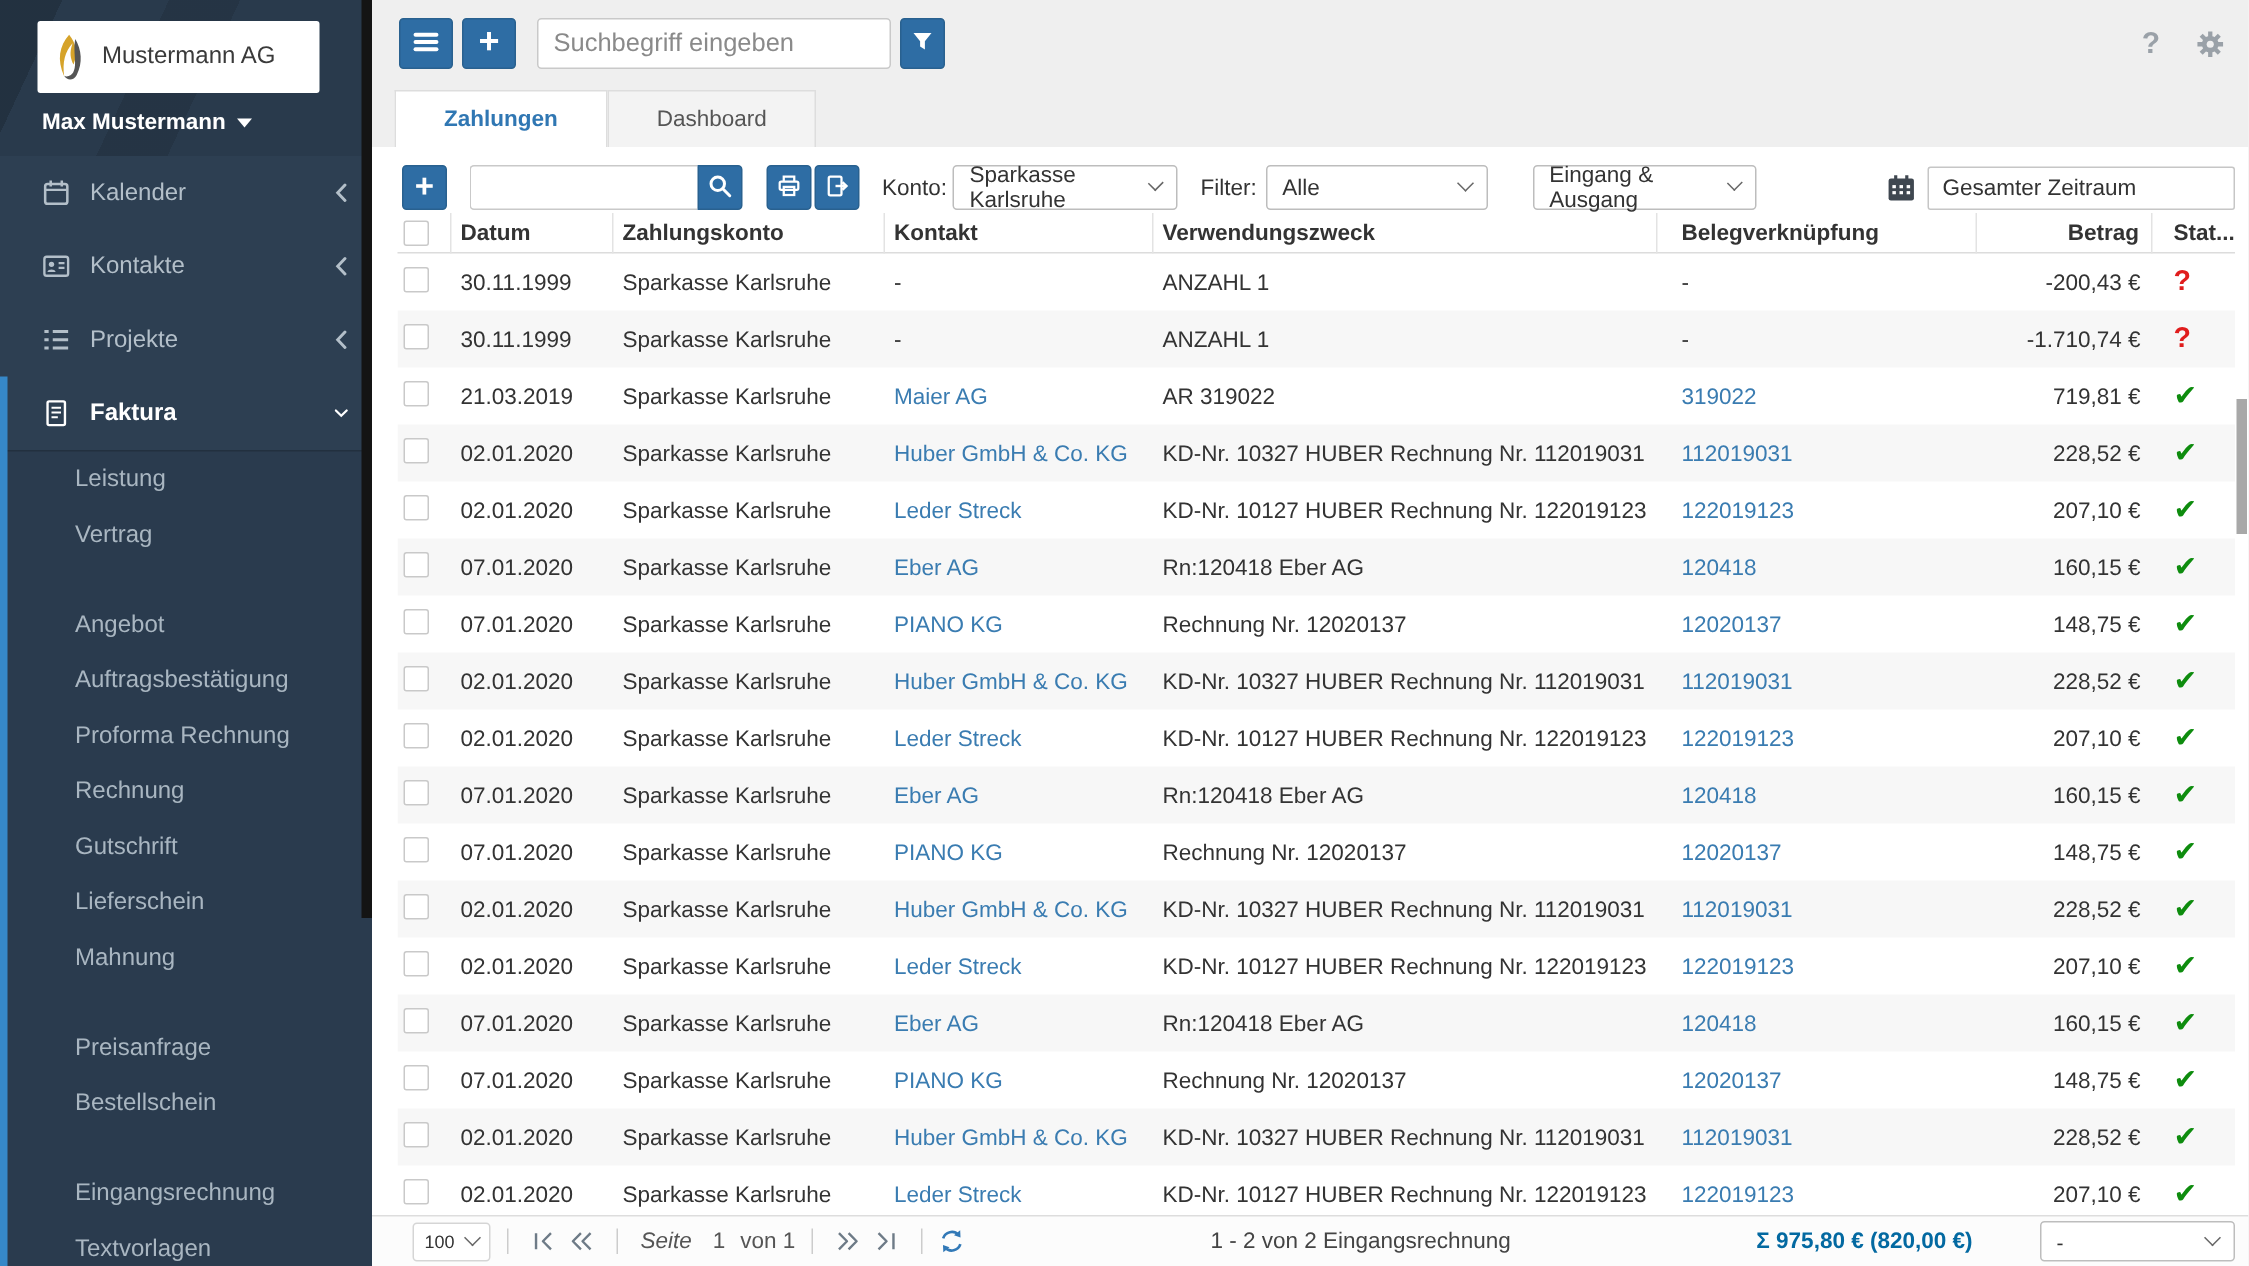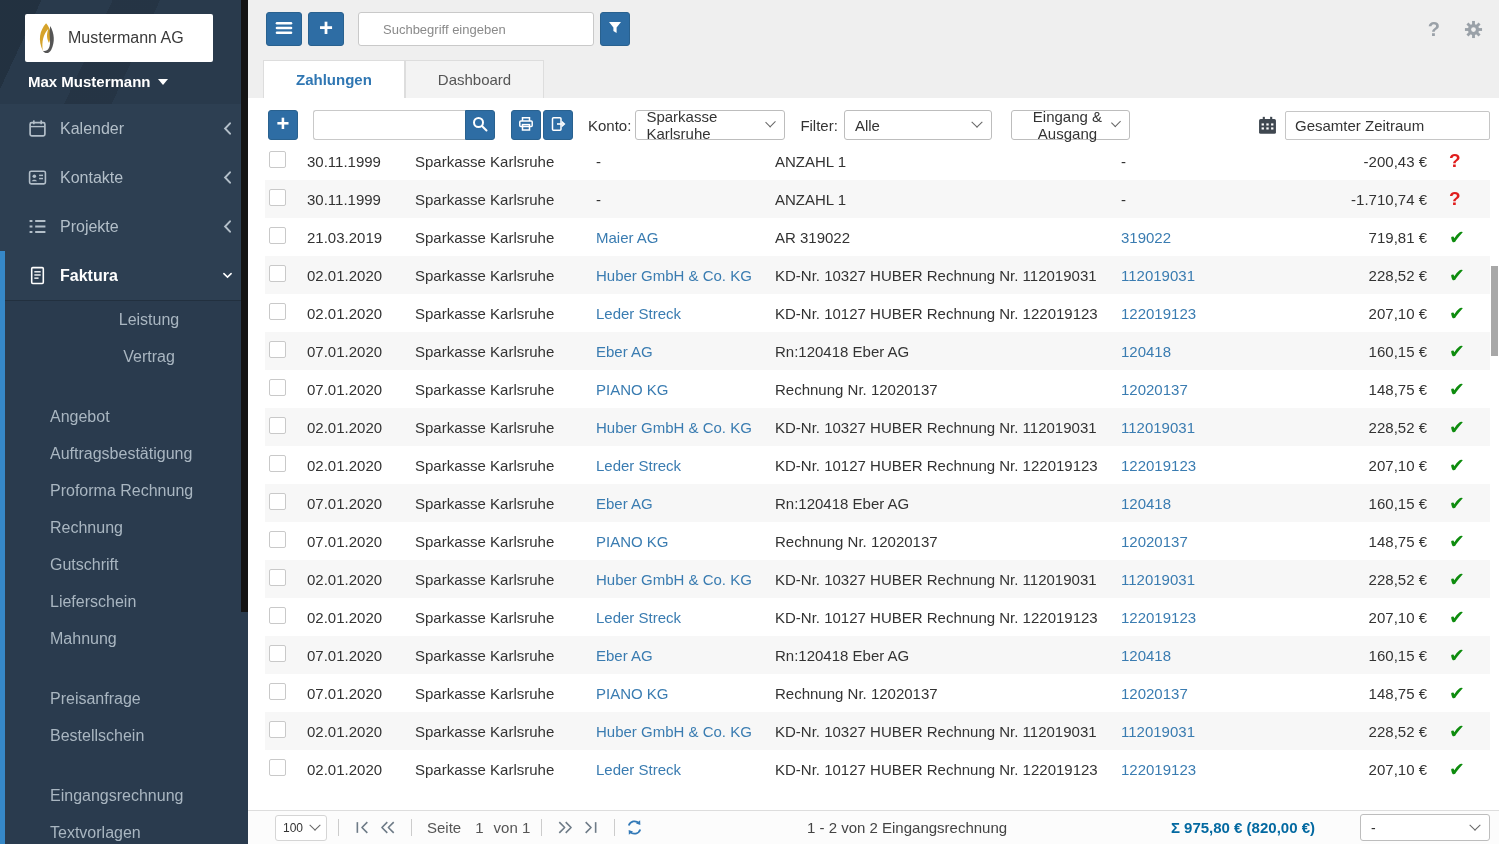--- a/index.html
+++ b/index.html
@@ -22,35 +22,35 @@
   .nav-item { height:49px; display:flex; align-items:center; padding:0 16px 0 28px; color:#b3bfc9; cursor:pointer; }
   .nav-item .ic { width:19px; height:19px; margin-right:13px; display:inline-flex; }
   .nav-item .ic svg { width:100%; height:100%; }
   .nav-label { font-size:16px; flex:1; }
   .chev { width:9px; height:13px; display:inline-flex; }
   .chev svg { width:100%; height:100%; }
   .nav-item.active { color:#fff; font-weight:700; }
 
   .submenu { background:#2a3b4e; border-top:1px solid #22303f; padding:0; }
   .sub-group { margin-top:23px; }
-  .sub-group:first-child { margin-top:0;text-align:center; }
+  .sub-group:first-child { margin-top:0; }
   .sub-item { height:37px; line-height:37px; padding-left:50px; color:#a9b6c1; font-size:16px; cursor:pointer; white-space:nowrap; }
 
   .stripe { position:absolute; left:0; top:251px; bottom:0; width:5px; background:#3688c8; }
   .side-scrollbar { position:absolute; right:0; top:0; width:7px; height:612px; background:#141414; }
 
   
   .main { flex:1; display:flex; flex-direction:column; background:#efefef; min-width:0; }
 
   
   .topbar { height:58px; display:flex; align-items:center; padding:0 16px 0 18px; gap:6px; }
   .btn-blue { background:#2e6da4; border:1px solid #29618f; border-radius:3px; height:34px; display:inline-flex; align-items:center; justify-content:center; color:#fff; cursor:pointer; }
   .btn-sq { width:36px; }
   .topbar .plus { font-size:24px; font-weight:700; line-height:1; padding-bottom:3px; }
-  .search-main { width:236px; height:34px; border:1px solid #c9c9c9; border-radius:3px; padding:0 24px; font-size:13px; color:#333; background:#fff; margin-left:8px; outline:none; font-family:inherit; }
+  .search-main { width:236px; height:34px; border:1px solid #c9c9c9; border-radius:3px; padding:0 10px; font-size:17px; color:#333; background:#fff; margin-left:8px; outline:none; font-family:inherit; }
   .search-main::placeholder { color:#8a8a8a; opacity:1; }
   .btn-filter { width:30px; height:34px; }
   .topbar-spacer { flex:1; }
   .help-q { color:#9aa1a8; font-size:20px; font-weight:700; cursor:pointer; margin-right:18px; }
   .gear { width:19px; height:19px; color:#9aa1a8; cursor:pointer; }
   .gear svg { width:100%; height:100%; }
 
   
   .tabbar { height:40px; display:flex; align-items:flex-end; padding-left:15px; }
   .tab { height:38px; min-width:122px; padding:0 32px; display:flex; align-items:center; justify-content:center; font-size:15px; color:#555; background:#f3f3f3; border:1px solid #ddd; border-bottom:none; cursor:pointer; }
@@ -63,21 +63,21 @@
   .tb-btn { width:30px; height:30px; }
   .tb-plus { font-size:22px; font-weight:700; padding-bottom:2px; }
   .tb-search { width:152px; height:30px; border:1px solid #c9c9c9; border-right:none; border-radius:3px 0 0 3px; padding:0 8px; outline:none; margin-left:15px; font-family:inherit; font-size:15px; }
   .tb-search-btn { width:30px; height:30px; border-radius:0 3px 3px 0; }
   .icon-16 svg { width:16px; height:16px; }
   .tb-label { margin:0 4px 0 15px; color:#333; }
   .sel { height:30px; background:#fff; border:1px solid #bdbdbd; border-radius:3px; display:inline-flex; align-items:center; padding:0 10px; cursor:pointer; color:#333; }
   .sel .sel-chev { margin-left:auto; width:8px; height:8px; border-right:1.6px solid #666; border-bottom:1.6px solid #666; transform:rotate(45deg) translate(-2px,-2px); }
   .sel-konto { width:150px; }
   .sel-filter { width:148px; margin-left:2px; }
-  .sel-dir { width:119px; margin-left:19px;text-align:center; }
+  .sel-dir { width:149px; margin-left:30px; }
   .cal-btn { margin-left:auto; width:19px; height:19px; color:#3f4750; cursor:pointer; }
   .cal-btn svg { width:100%; height:100%; }
   .zeitraum { width:205px; height:29px; border:1px solid #c6c6c6; border-radius:2px; padding:0 9px; font-size:15px; color:#333; margin-left:8px; outline:none; font-family:inherit; }
 
   
   .table { margin-left:17px; width:1225px; display:flex; flex-direction:column; min-height:0; flex:1; }
   .thead { display:flex; height:27px; align-items:center; border-bottom:1px solid #dcdcdc; font-weight:700; color:#333; }
   .th { padding-left:6px; display:flex; align-items:center; height:27px; border-right:1px solid #e3e3e3; overflow:hidden; white-space:nowrap; }
   .th:last-child { border-right:none; }
   .rows { flex:1; overflow:hidden; position:relative; }
@@ -102,21 +102,21 @@
   .vthumb { position:absolute; top:1px; left:1px; width:7px; height:90px; background:#a8a8a8; cursor:pointer; }
 
   
   .pagefoot { height:34px; border-top:1px solid #ddd; background:#fcfcfc; display:flex; align-items:center; padding:0 9px 0 27px; color:#555; }
   .sel-pagesize { width:52px; height:26px; border:1px solid #d5d5d5; padding:0 7px; font-size:12px; }
   .fsep { width:1px; height:17px; background:#ccc; margin:0 11px; }
   .pager-ic { width:15px; height:13px; color:#6e7b87; cursor:pointer; margin:0 5px; display:inline-flex; }
   .pager-ic svg { width:100%; height:100%; }
   .refresh-ic { width:17px; height:17px; color:#3279b7; cursor:pointer; display:inline-flex; }
   .refresh-ic svg { width:100%; height:100%; }
-  .seite-lbl { margin:0 14px 0 4px; }
+  .seite-lbl { margin:0 14px 0 4px;font-style:italic; }
   .page-cur { margin-right:10px; }
   .range-text { flex:1; text-align:center; color:#444; }
   .sum-text { font-weight:700; color:#0369a1; margin-right:45px; }
   .sel-extra { width:130px; height:27px; font-size:14px; }
 </style>
 </head>
 <body>
 
 <div class="app">
 
@@ -334,20 +334,32 @@
                 <rect x="3.4" y="10.8" width="2.2" height="2"></rect>
                 <rect x="7.9" y="10.8" width="2.2" height="2"></rect>
                 <rect x="12.4" y="10.8" width="2.2" height="2"></rect>
               </g>
             </svg>
         </span>
         <input class="zeitraum" type="text" value="Gesamter Zeitraum" style="">
       </div>
 
       <div class="table">
+        <div class="thead" id="thead">
+            <span class="th c0">
+              <span class="cb"></span>
+            </span>
+            <span class="th c1">Datum</span>
+            <span class="th c2">Zahlungskonto</span>
+            <span class="th c3">Kontakt</span>
+            <span class="th c4">Verwendungszweck</span>
+            <span class="th c5">Belegverknüpfung</span>
+            <span class="th c6">Betrag</span>
+            <span class="th c7">Stat...</span>
+          </div>
         <div class="rows" id="rows">
             <div class="trow">
     <span class="cell c0"><span class="cb"></span></span>
     <span class="cell c1">30.11.1999</span>
     <span class="cell c2">Sparkasse Karlsruhe</span>
     <span class="cell c3 plain">-</span>
     <span class="cell c4">ANZAHL 1</span>
     <span class="cell c5 plain">-</span>
     <span class="cell c6">-200,43 €</span>
     <span class="cell c7 st-question">?</span>

